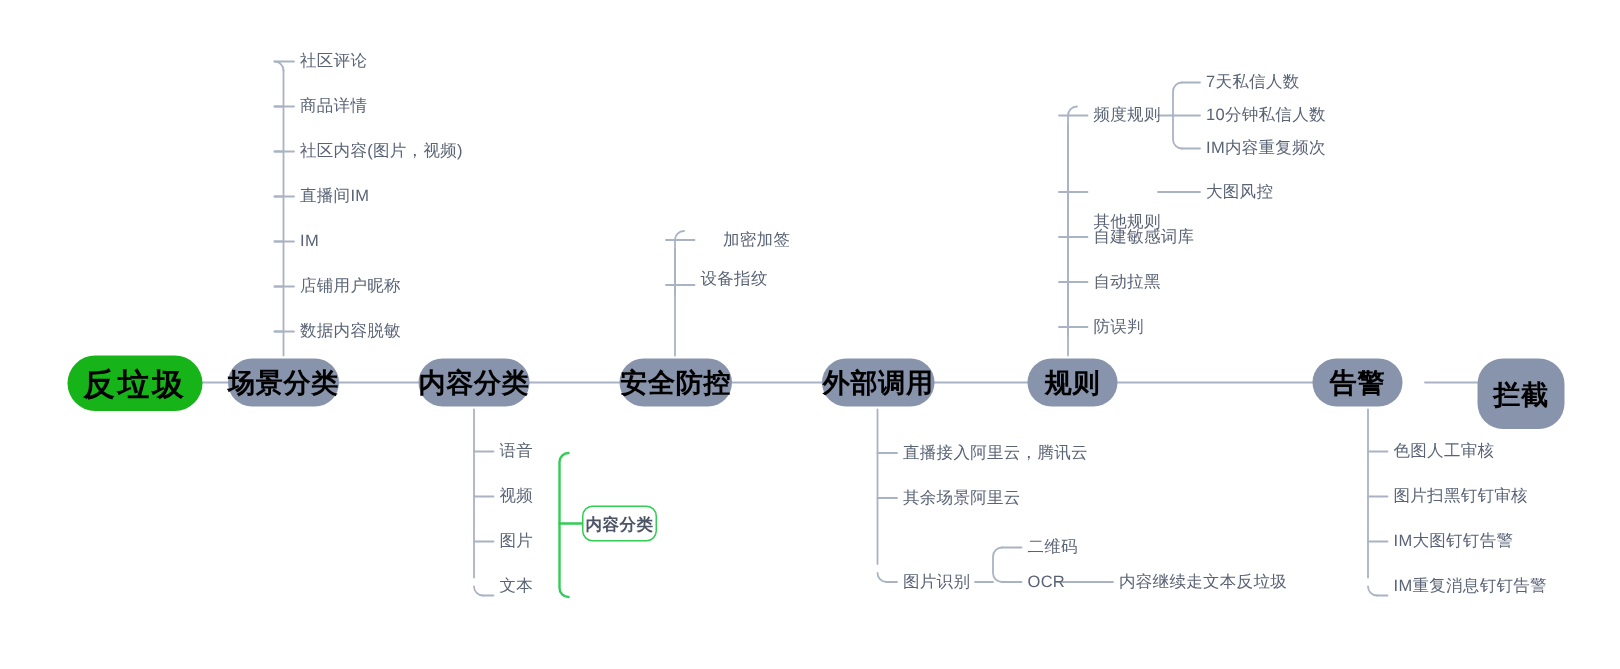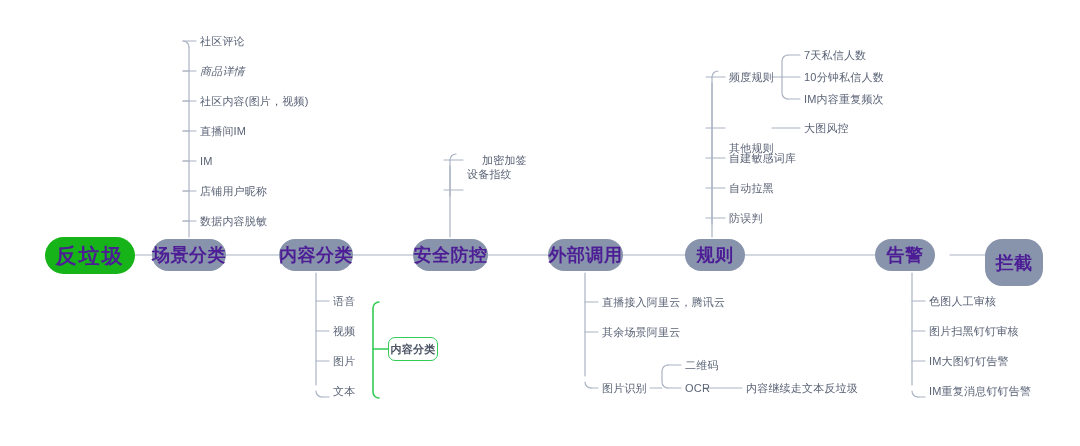--- a/index.html
+++ b/index.html
@@ -8,21 +8,21 @@
     font-family:"Liberation Sans","DejaVu Sans",sans-serif;
     overflow:hidden;position:relative;
   }
   #canvas{position:absolute;left:0;top:0;width:1080px;height:446px;}
   .layer{position:absolute;left:0;top:0;width:1080px;height:446px;}
   svg.layer{pointer-events:none;}
 
   
   .node{
     position:absolute;display:flex;align-items:center;justify-content:center;
-    color:#4c1d95;white-space:nowrap;box-sizing:border-box;
+    color:#000000;white-space:nowrap;box-sizing:border-box;
   }
   .node.root{
     background:#17b419;border-radius:22px;
     font-size:21px;font-weight:700;letter-spacing:2px;
   }
   .node.trunk{
     background:#8894ab;border-radius:17px;
     font-size:18px;font-weight:700;letter-spacing:.5px;
   }
 
@@ -129,21 +129,21 @@
   <div class="node trunk" style="left:875px;top:239px;width:60px;height:32px;">
     <span>告警</span>
   </div>
 
   <div class="node trunk" style="left:985px;top:239px;width:58px;height:47px;">
     <span>拦截</span>
   </div>
 
   <div class="leaf" style="left:200px;top:35px;">
     <span>社区评论</span></div>
-  <div class="leaf" style="left:200px;top:65px;font-style:italic;">
+  <div class="leaf" style="left:200px;top:65px;">
     <span>商品详情</span></div>
   <div class="leaf" style="left:200px;top:95px;">
     <span>社区内容(图片，视频)</span></div>
   <div class="leaf" style="left:200px;top:125px;">
     <span>直播间IM</span></div>
   <div class="leaf" style="left:200px;top:155px;">
     <span>IM</span></div>
   <div class="leaf" style="left:200px;top:185px;">
     <span>店铺用户昵称</span></div>
   <div class="leaf" style="left:200px;top:215px;">
@@ -157,21 +157,21 @@
     <span>图片</span></div>
   <div class="leaf" style="left:333px;top:385px;">
     <span>文本</span></div>
 
   <div class="green-box" style="left:388px;top:337px;width:50px;height:24px;">
     <span>内容分类</span>
   </div>
 
   <div class="leaf" style="left:467px;top:154px;margin-left:15px;">
     <span>加密加签</span></div>
-  <div class="leaf" style="left:467px;top:168px;">
+  <div class="leaf" style="left:467px;top:180px;">
     <span>设备指纹</span></div>
 
   <div class="leaf" style="left:602px;top:296px;">
     <span>直播接入阿里云，腾讯云</span></div>
   <div class="leaf" style="left:602px;top:326px;">
     <span>其余场景阿里云</span></div>
   <div class="leaf" style="left:602px;top:382px;">
     <span>图片识别</span></div>
 
   <div class="leaf" style="left:685px;top:359px;">

